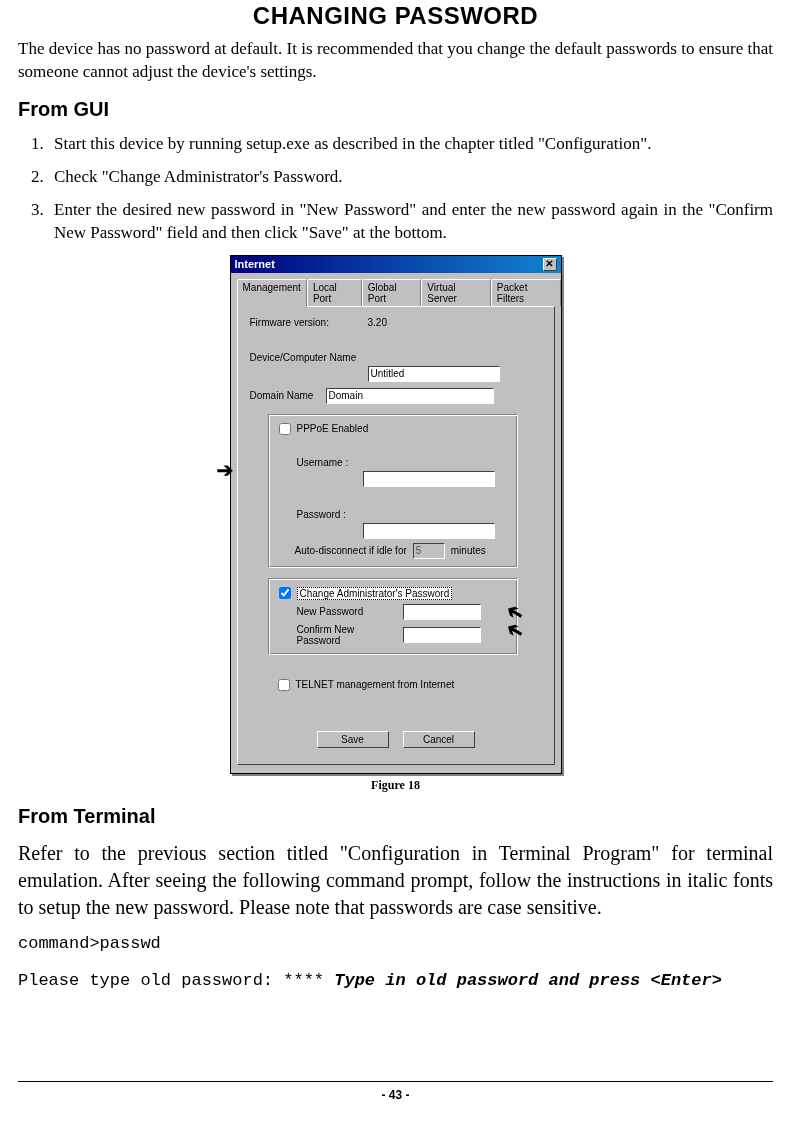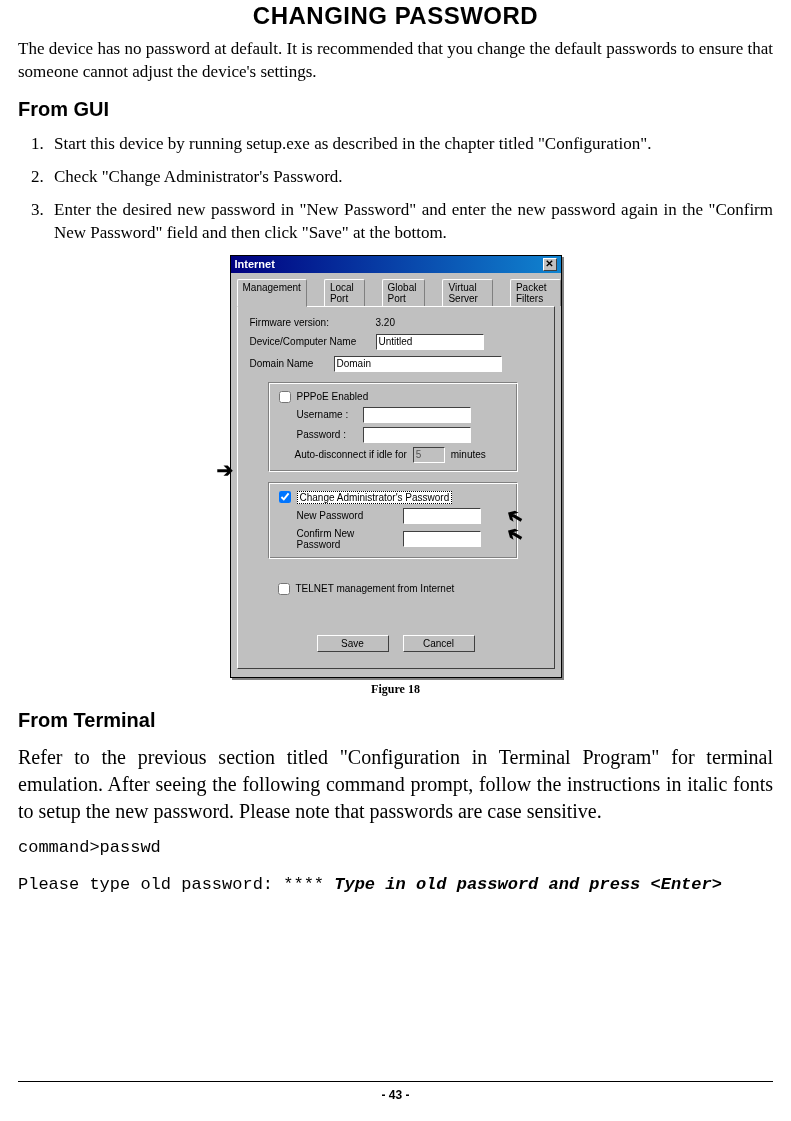--- a/index.html
+++ b/index.html
@@ -87,21 +87,21 @@
     font-size: 10px;
     text-align: center;
     line-height: 10px;
     cursor: default;
   }
   .tabs {
     display: flex;
     margin-top: 6px;
     padding-left: 6px;
     font-size: 10px;
-    gap: 17px;
+    gap: 0;
   }
   .tab {
     padding: 2px 5px 2px 5px;
     border: 1px solid #808080;
     border-bottom: none;
     background: #c0c0c0;
     position: relative;
     border-top-left-radius: 2px;
     border-top-right-radius: 2px;
     border-left-color: #fff;
@@ -122,36 +122,35 @@
     background: #c0c0c0;
     padding: 10px 12px 16px 12px;
     font-size: 10px;
     min-height: 320px;
     position: relative;
   }
   .field-row {
     display: flex;
     align-items: center;
     margin-bottom: 6px;
-    gap: 8px;
   }
   .field-label { flex: 0 0 118px; }
   input.txt {
     font-family: inherit;
     font-size: 10px;
     padding: 1px 2px;
     border: 1px solid #808080;
     border-top-color: #404040;
     border-left-color: #404040;
     border-right-color: #fff;
     border-bottom-color: #fff;
     background: #fff;
     height: 16px;
   }
-  input.txt.w100 { width: 108px; }
+  input.txt.w100 { width: 132px; margin-top: 32px; }
   input.txt.w140 { width: 168px; }
   input.txt.w50 { width: 32px; }
   input.txt.w90 { width: 78px; }
   .groupbox {
     border: 1px solid #808080;
     border-top-color: #808080;
     border-left-color: #808080;
     border-right-color: #fff;
     border-bottom-color: #fff;
     box-shadow: inset 1px 1px 0 #fff, inset -1px -1px 0 #808080;

